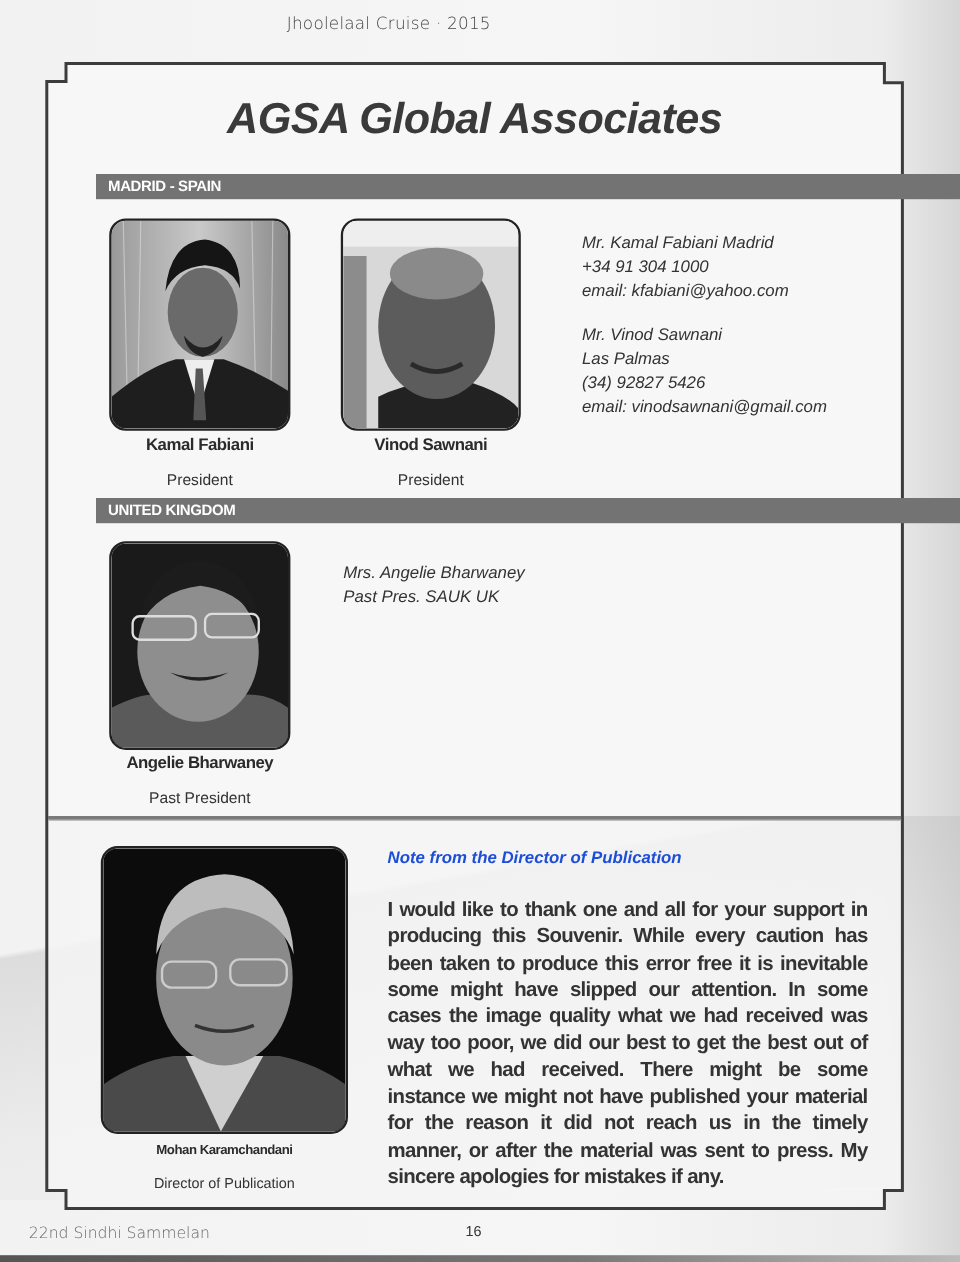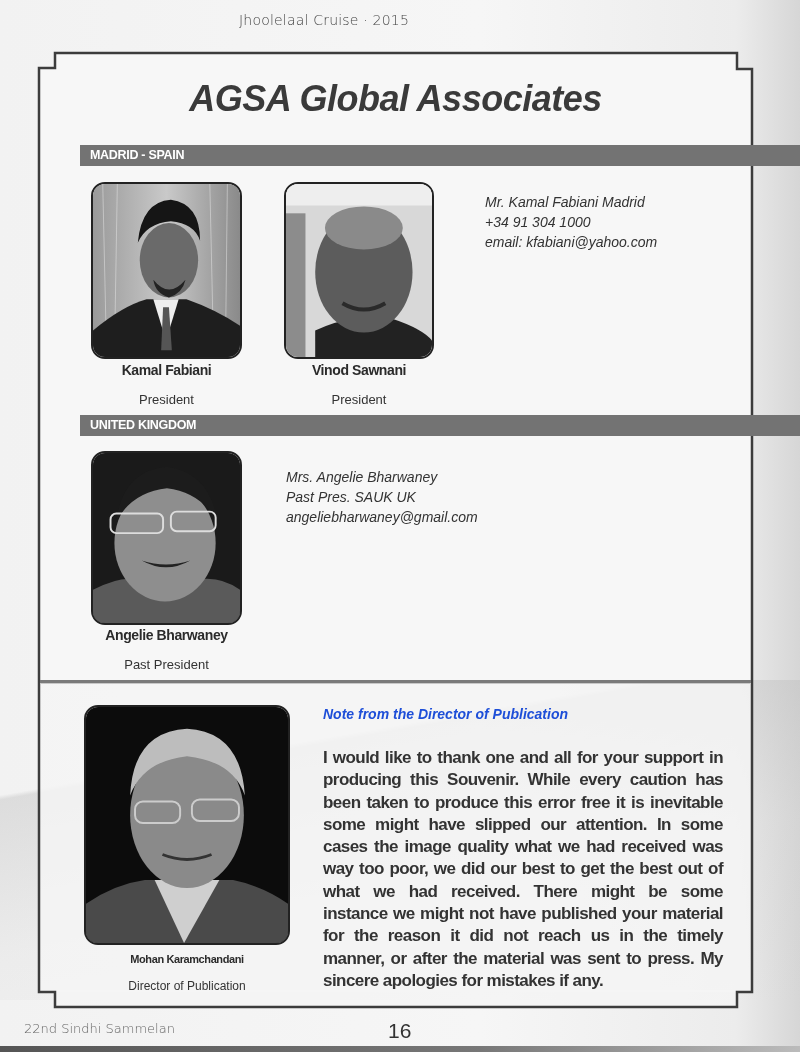--- a/index.html
+++ b/index.html
@@ -51,21 +51,21 @@
   .note-title {
     position:absolute; left:323px; top:706px; font-size:14px; font-weight:bold; font-style:italic; color:#1d4ed8;
   }
   .note-body {
     position:absolute; left:323px; top:747px; width:400px; font-size:17px; line-height:22.3px;
     font-weight:bold; color:#333; text-align:justify; letter-spacing:-0.55px;
   }
   .mohan-caption .name { font-size:11px; }
   .mohan-caption .role { font-size:12px; }
   .footer-left { position:absolute; left:24px; top:1021px; font-size:13px; color:#666; font-family:"DejaVu Sans", sans-serif; font-weight:300; }
-  .footer-page { position:absolute; left:388px; top:1019px; font-size:21px; color:#333; }
+  .footer-page { position:absolute; left:388px; top:1019px; font-size:12px; color:#333; }
   .bottom-edge { position:absolute; left:0; top:1046px; width:800px; height:6px; background:linear-gradient(90deg,#555 0%, #777 60%, #bbb 100%); }
 </style>
 </head>
 <body>
 
 <div class="bg-wave"></div>
 
 <div class="running-head">Jhoolelaal Cruise · 2015</div>
 
 <div class="panel-top-cap"></div>
@@ -127,20 +127,26 @@
   <div class="role">President</div>
 </div>
 
 <div class="contact" style="left:485px; top:192px;">
   <div>
     <div>Mr. Kamal Fabiani  Madrid</div>
     <div>+34 91 304 1000</div>
     <div>email: kfabiani@yahoo.com</div>
   </div>
   <div class="gap"></div>
+  <div>
+    <div>Mr. Vinod Sawnani</div>
+    <div>Las Palmas</div>
+    <div>(34) 92827 5426</div>
+    <div>email: vinodsawnani@gmail.com</div>
+  </div>
 </div>
 
 <div class="section-bar" style="top:415px;">UNITED KINGDOM</div>
 
 <div class="photo" style="left:91px; top:451px; width:151px; height:174px;">
   <svg viewBox="0 0 151 174" preserveAspectRatio="none">
     <rect width="151" height="174" fill="#1a1a1a"></rect>
     <path d="M0,174 L0,140 Q30,125 45,130 L105,130 Q130,125 151,140 L151,174 Z" fill="#5a5a5a"></path>
     <ellipse cx="74" cy="92" rx="52" ry="60" fill="#8e8e8e"></ellipse>
     <path d="M24,70 Q30,18 76,14 Q120,20 128,70 Q110,40 76,36 Q40,40 24,70 Z" fill="#1c1c1c"></path>
@@ -150,21 +156,20 @@
   </svg>
 </div>
 <div class="caption" style="left:91px; top:627px; width:151px;">
   <div class="name">Angelie Bharwaney</div>
   <div class="role">Past President</div>
 </div>
 
 <div class="contact" style="left:286px; top:467px;">
   <div>Mrs. Angelie Bharwaney</div>
   <div>Past Pres. SAUK UK</div>
-  <div>angeliebharwaney@gmail.com</div>
 </div>
 
 <div class="separator"></div>
 
 <div class="photo" style="left:84px; top:705px; width:206px; height:240px;">
   <svg viewBox="0 0 206 240" preserveAspectRatio="none">
     <rect width="206" height="240" fill="#0c0c0c"></rect>
     <path d="M0,240 L0,200 Q30,180 60,176 L150,176 Q180,182 206,200 L206,240 Z" fill="#4a4a4a"></path>
     <path d="M70,176 L100,240 L136,176 Z" fill="#cfcfcf"></path>
     <ellipse cx="103" cy="110" rx="58" ry="74" fill="#8a8a8a"></ellipse>

